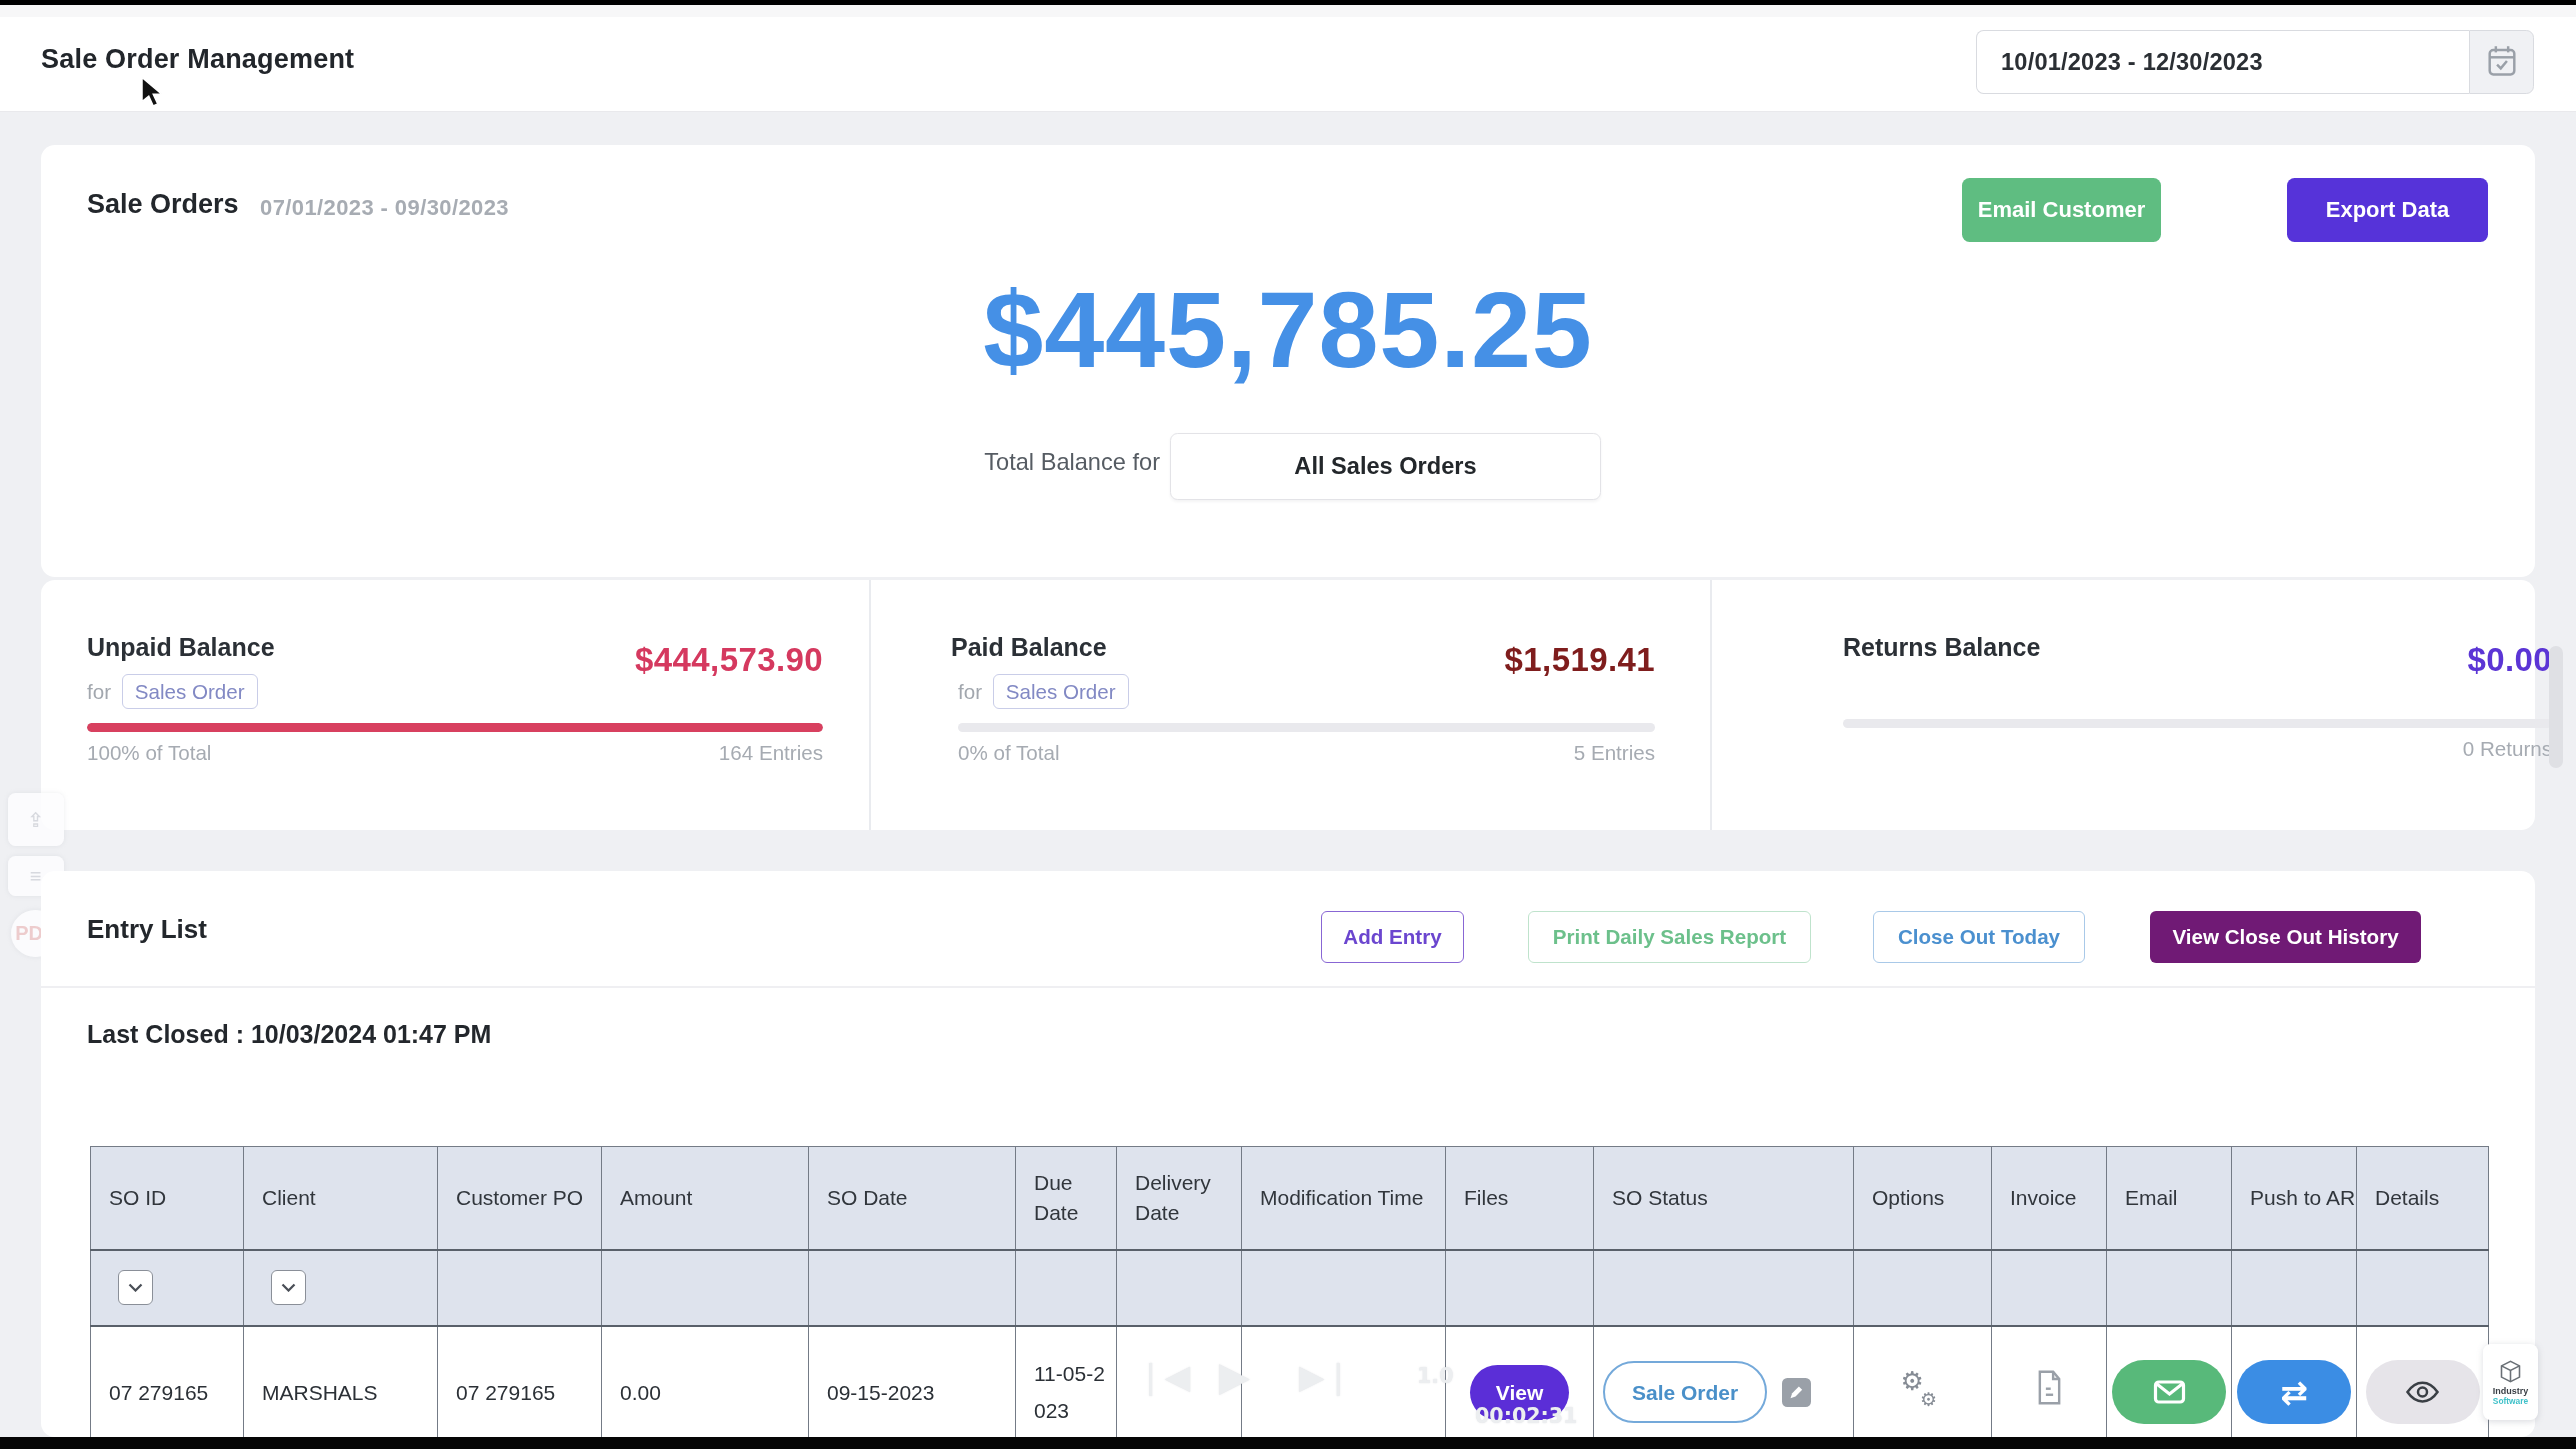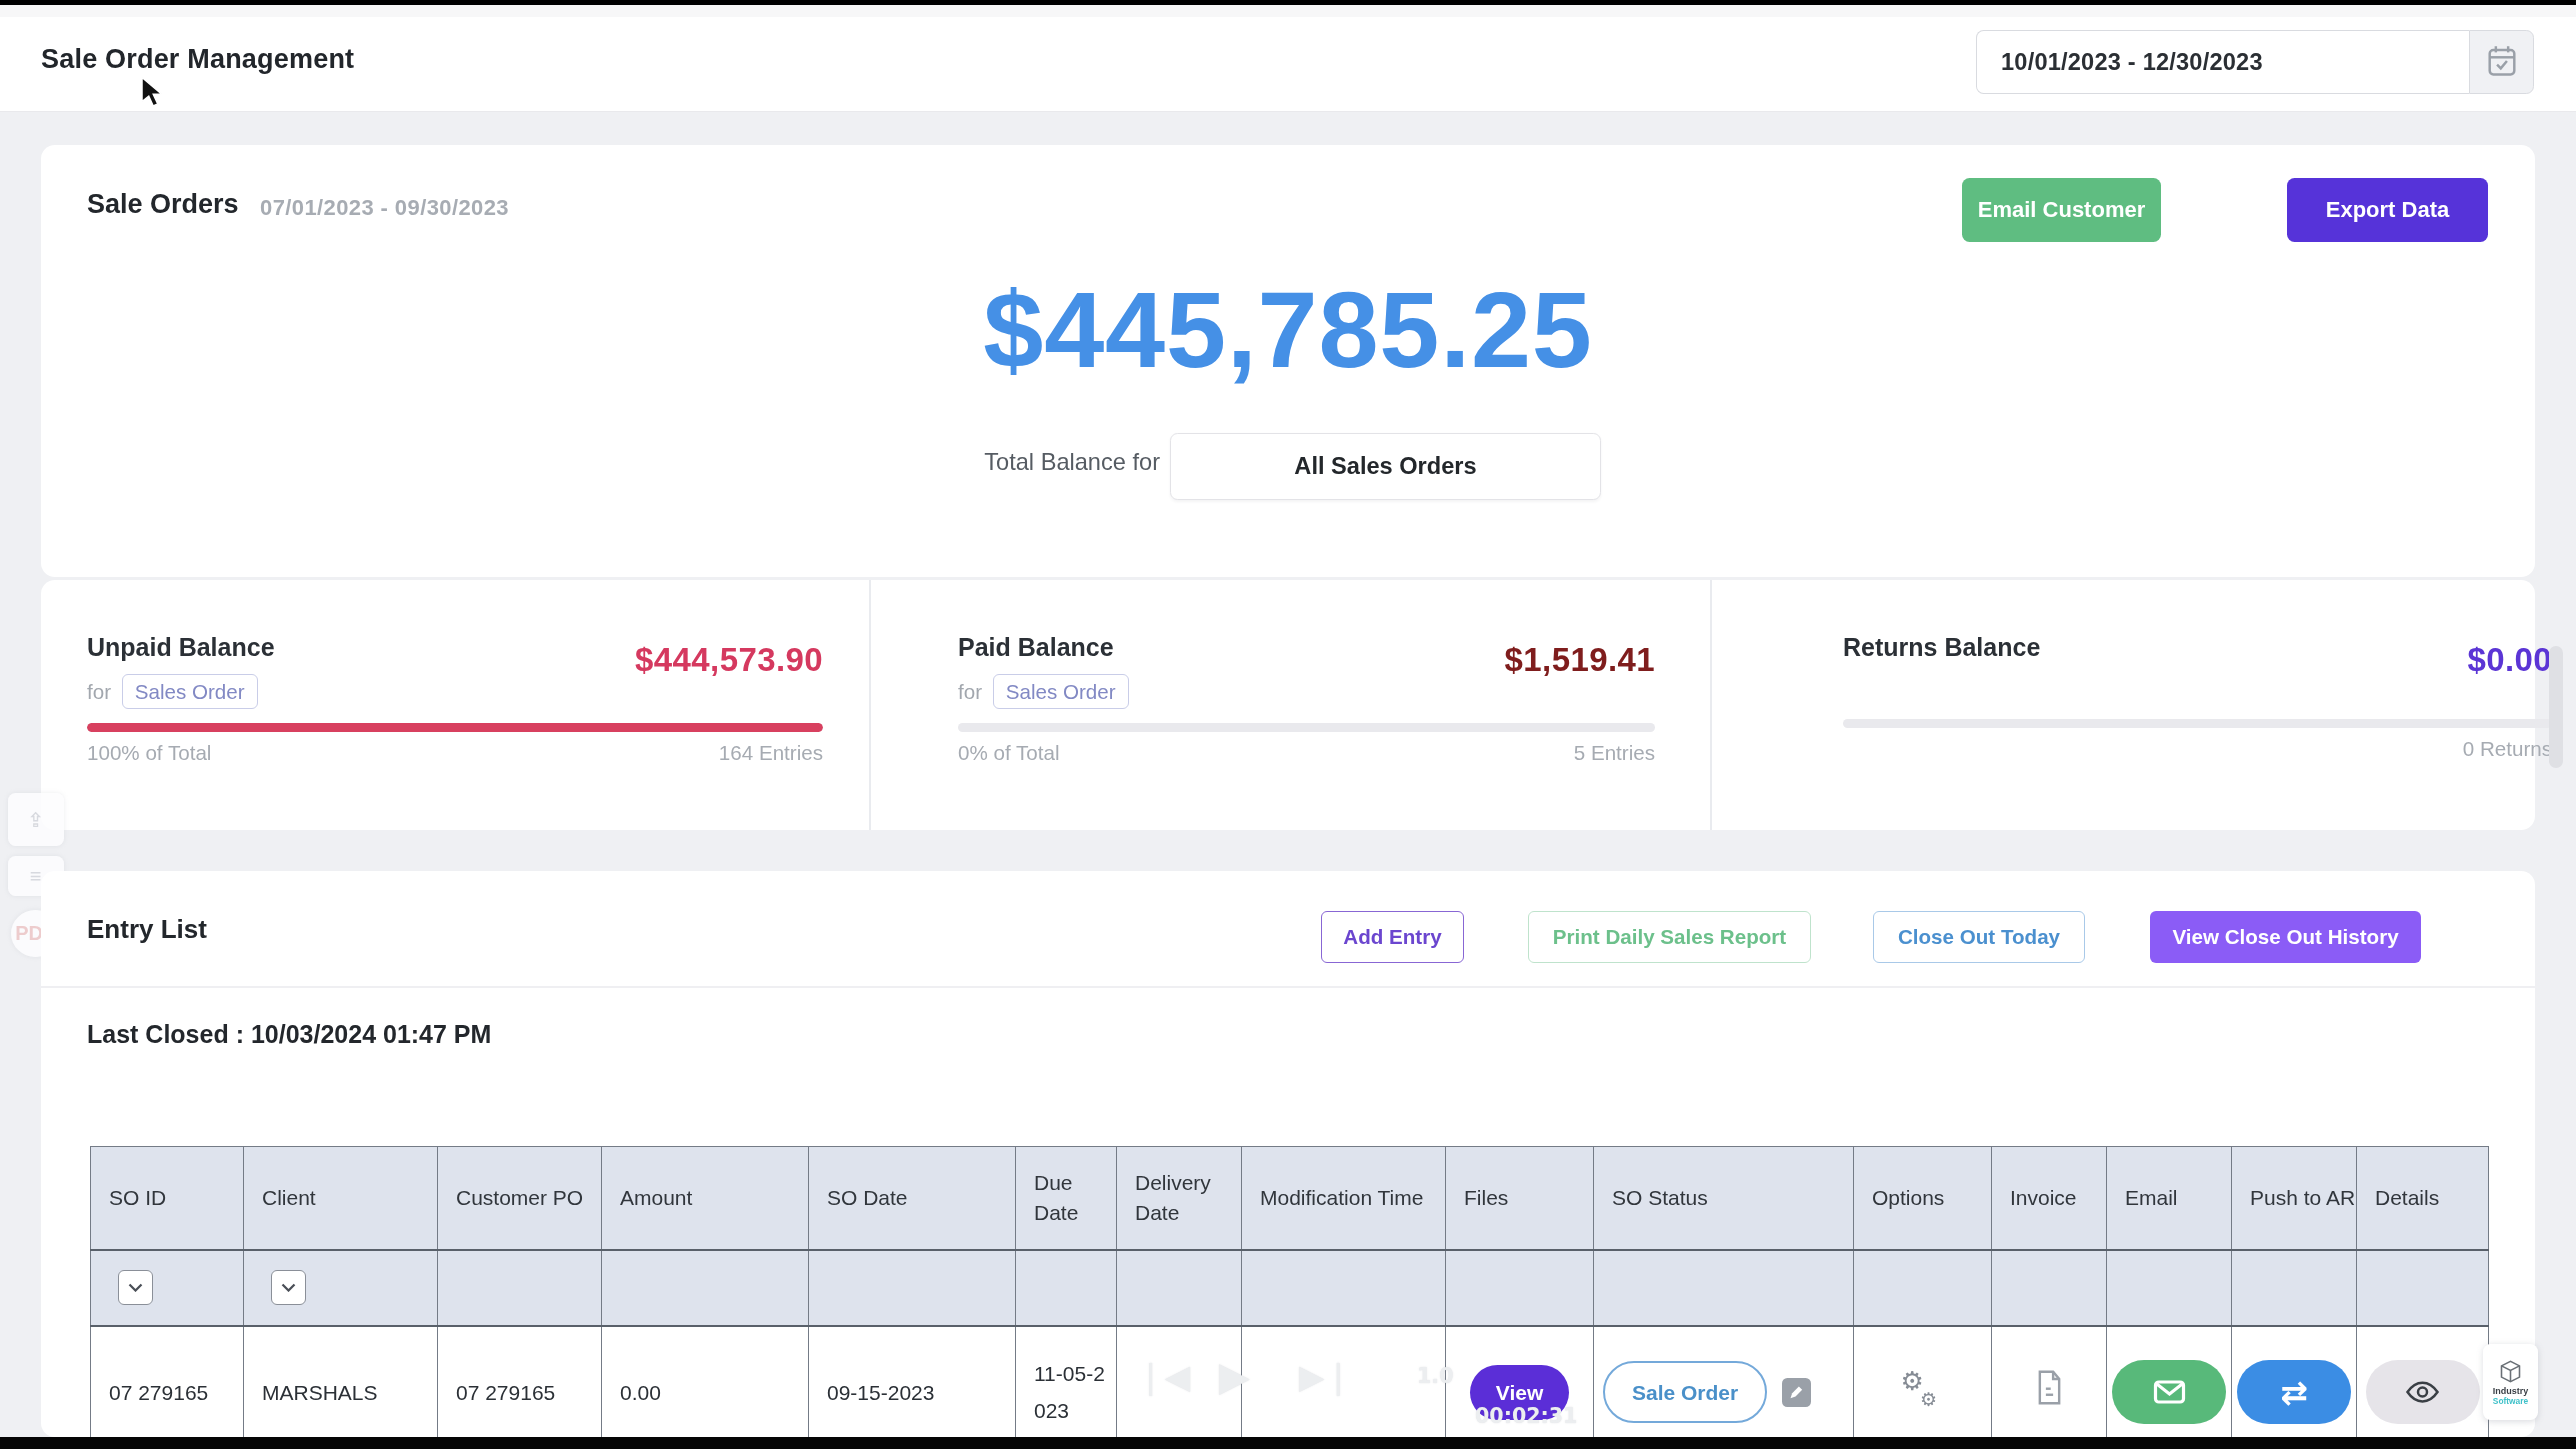--- a/index.html
+++ b/index.html
@@ -49,21 +49,21 @@
   .bal-foot{position:absolute;font-size:20.6px;color:#a6abb2;}
 
   
   .entry{left:41px;top:871px;width:2494px;height:566px;overflow:hidden;}
   .entry-title{position:absolute;left:46px;top:43px;font-size:26px;font-weight:700;color:#23272c;}
   .ebtn{position:absolute;top:40px;height:52px;display:flex;align-items:center;justify-content:center;
         border-radius:6px;font-size:20.6px;font-weight:600;box-sizing:border-box;background:#fff;cursor:pointer;}
   .ebtn-add{left:1280px;width:143px;border:1.5px solid #8866d4;color:#6b46cf;}
   .ebtn-print{left:1487px;width:283px;border:1.5px solid #bfe3cc;color:#6cc08b;}
   .ebtn-close{left:1832px;width:212px;border:1.5px solid #a9c9e8;color:#4b90cf;}
-  .ebtn-history{left:2109px;width:271px;border:none;background:#8b5cf6;color:#fff;}
+  .ebtn-history{left:2109px;width:271px;border:none;background:#701a75;color:#fff;}
   .entry-divider{position:absolute;left:0;top:115px;width:2494px;height:1.5px;background:#efeff2;}
   .last-closed{position:absolute;left:46px;top:149px;font-size:25px;font-weight:700;color:#23272c;}
 
   
   table.grid{position:absolute;left:49px;top:275px;border-collapse:collapse;table-layout:fixed;width:2398px;
     background:#fff;border:1.5px solid #59606a;}
   table.grid td,table.grid th{border:1.5px solid #747b86;box-sizing:border-box;padding:0 0 0 18px;text-align:left;vertical-align:middle;}
   tr.hdr{height:103px;background:#dee3ed;}
   tr.hdr th{font-size:21px;font-weight:500;color:#31363c;line-height:30px;border-bottom:2.3px solid #59606a;}
   tr.filter{height:76px;background:#dee3ed;}
@@ -157,21 +157,21 @@
       </div>
       <div class="bal-amount amt-red" style="right:46px">$444,573.90</div>
       <div class="bal-bar" style="left:46px;right:46px;top:143px">
         <div class="bal-bar-fill" style="background: rgb(216, 64, 95); width: 100%;"></div>
       </div>
       <div class="bal-foot" style="left:46px;top:161px">100% of Total</div>
       <div class="bal-foot" style="right:46px;top:161px">164 Entries</div>
     </div>
 
     <div class="bal-card" style="left:830px;width:839px">
-      <div class="bal-title" style="left:87px">Paid Balance</div>
+      <div class="bal-title" style="left:80px">Paid Balance</div>
       <div class="bal-for-row" style="left:87px">
         <span>for</span>
         <span class="bal-badge">Sales Order</span>
       </div>
       <div class="bal-amount amt-green" style="right:55px">$1,519.41</div>
       <div class="bal-bar" style="left:87px;right:55px;top:143px">
         <div class="bal-bar-fill" style="background: rgb(47, 161, 86); width: 0%;"></div>
       </div>
       <div class="bal-foot" style="left:87px;top:161px">0% of Total</div>
       <div class="bal-foot" style="right:55px;top:161px">5 Entries</div>

